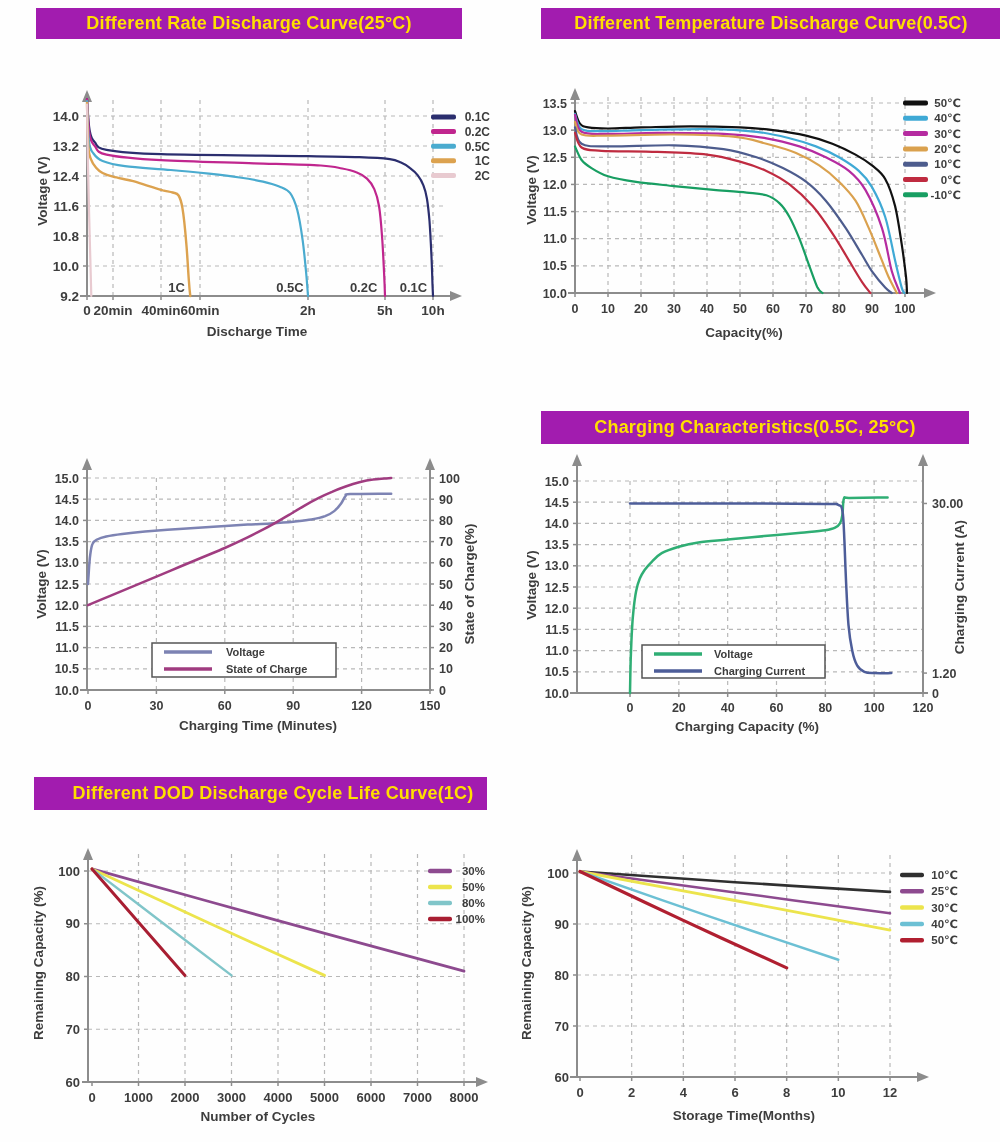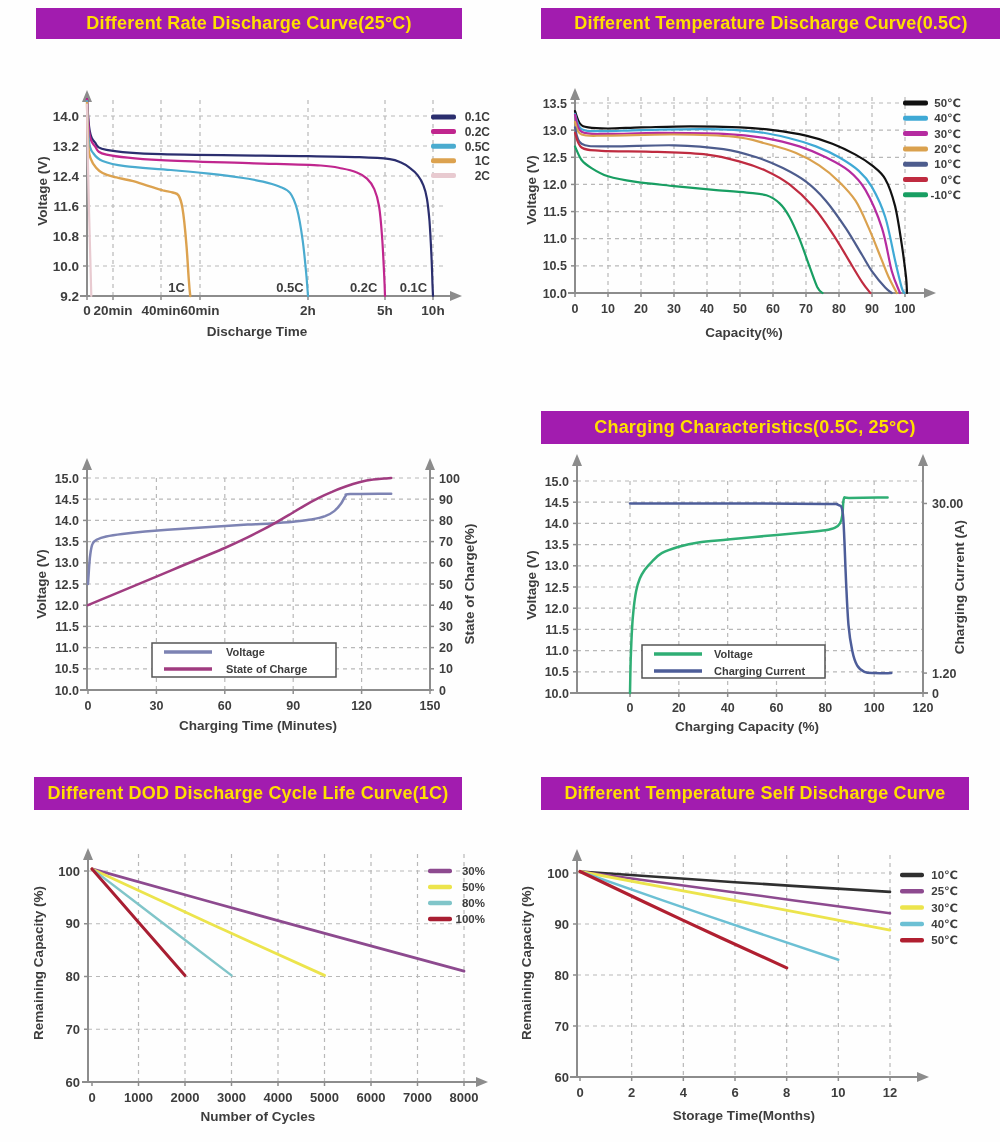--- a/index.html
+++ b/index.html
@@ -10,22 +10,21 @@
             font-family:"Liberation Sans","DejaVu Sans",sans-serif;letter-spacing:0.2px;}
   svg text{font-family:"Liberation Sans","DejaVu Sans",sans-serif;font-weight:700;fill:#3d3d3d;}
 </style>
 </head>
 <body>
 
 <div class="page">
   <div class="titlebar" style="left:36px;top:8px;width:426px;height:31px;">Different Rate Discharge Curve(25°C)</div>
   <div class="titlebar" style="left:541px;top:8px;width:460px;height:31px;">Different Temperature Discharge Curve(0.5C)</div>
   <div class="titlebar" style="left:541px;top:381px;width:428px;height:33px;margin-top:30px;">Charging Characteristics(0.5C, 25°C)</div>
-  <div class="titlebar" style="left:34px;top:777px;width:428px;height:33px;">Different DOD Discharge Cycle Life Curve(1C)</div>
-  <div class="titlebar" style="left:541px;top:777px;width:428px;height:33px;">Different Temperature Self Discharge Curve</div>
+  <div class="titlebar" style="left:34px;top:777px;width:428px;height:33px;padding-left:25px;">Different DOD Discharge Cycle Life Curve(1C)</div>
 
   <svg id="cv" width="1000" height="1142" viewBox="0 0 1000 1142" style="position:absolute;left:0;top:0;">
       <g>
         <g stroke="#b8b8b8" stroke-width="1.2" stroke-dasharray="4 4">
           <line x1="87" y1="116" x2="445" y2="116"></line>
           <line x1="87" y1="146" x2="445" y2="146"></line>
           <line x1="87" y1="176" x2="445" y2="176"></line>
           <line x1="87" y1="206" x2="445" y2="206"></line>
           <line x1="87" y1="235.99999999999994" x2="445" y2="235.99999999999994"></line>
           <line x1="87" y1="266" x2="445" y2="266"></line>

